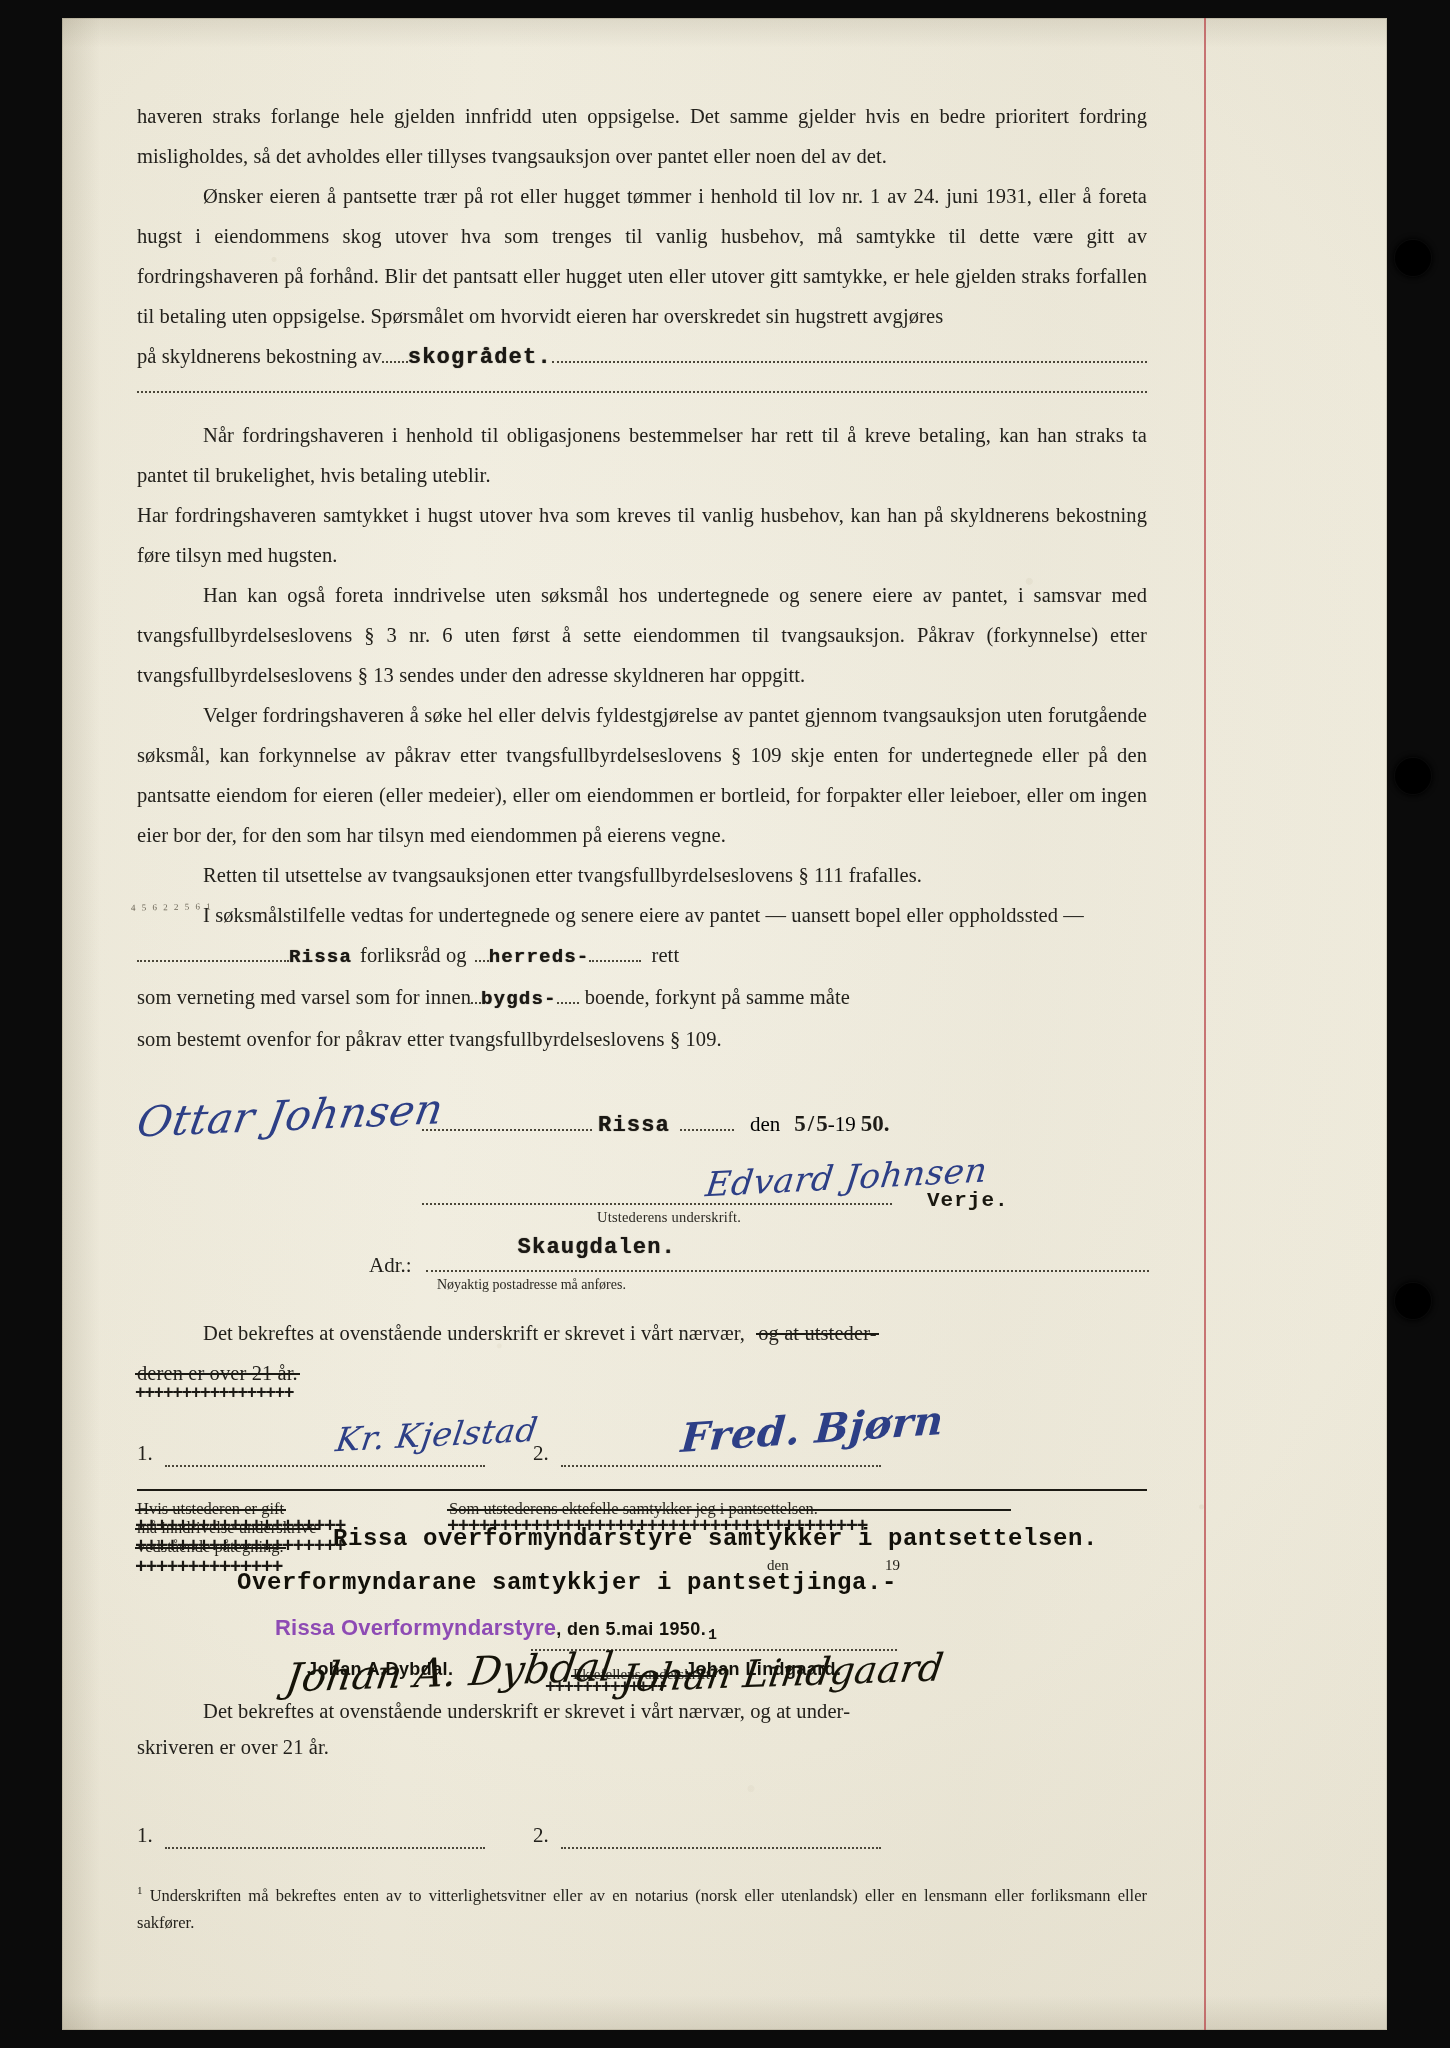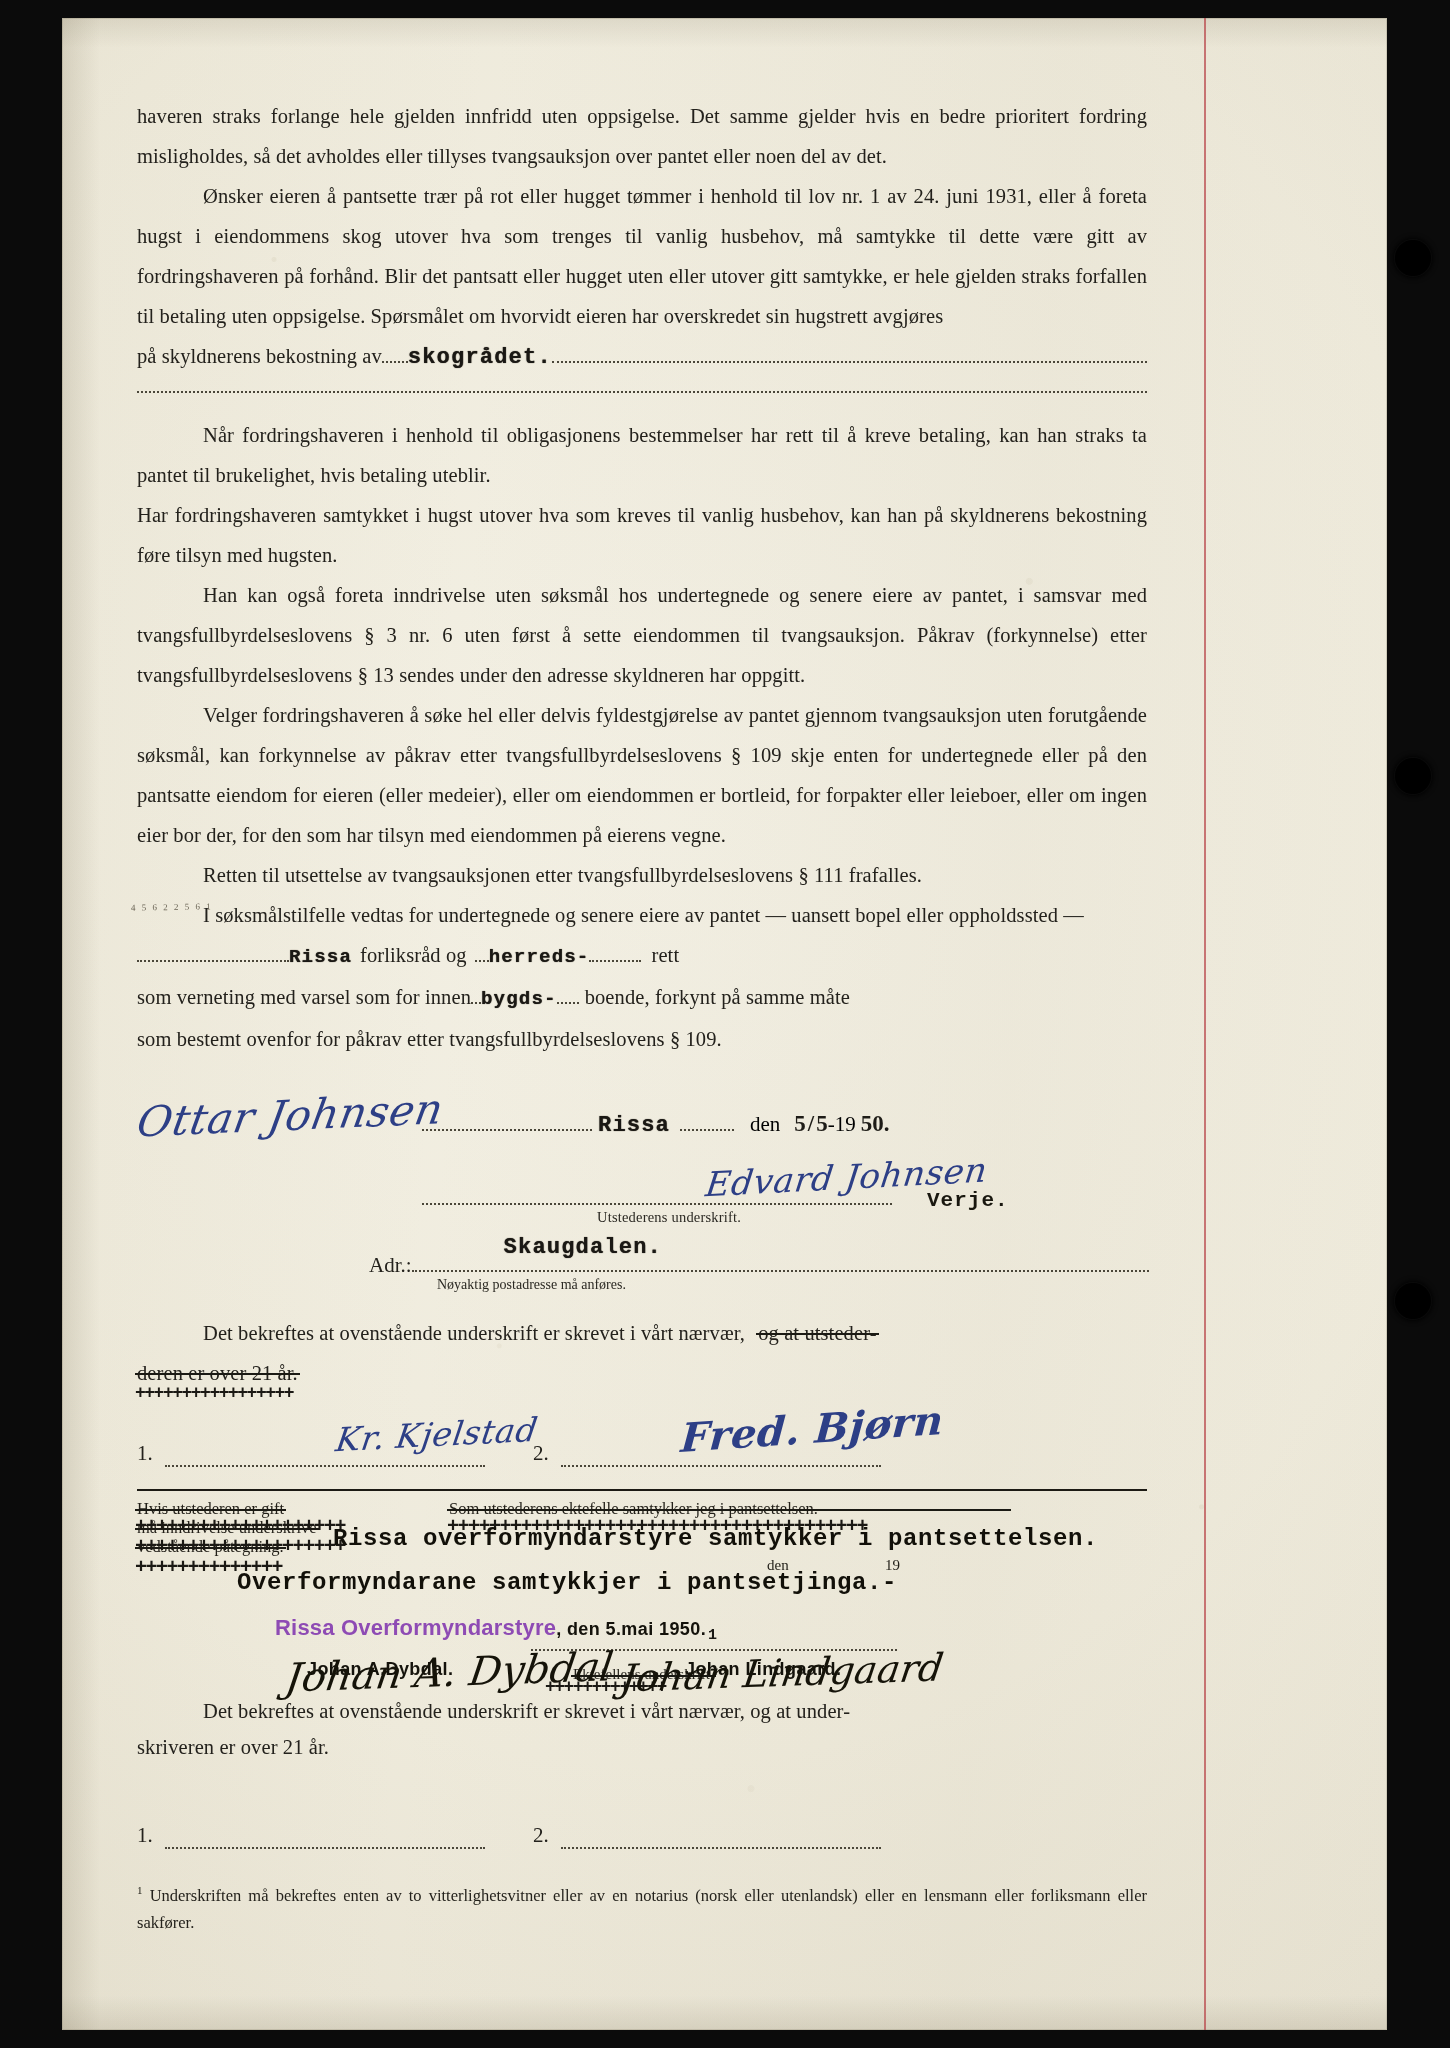--- a/index.html
+++ b/index.html
@@ -136,21 +136,21 @@
   .ut-rule{
     position:absolute; left:285px; top:118px; width:470px;
     border-bottom:2px dotted #4a4639;
   }
   .ut-cap{
     position:absolute; left:460px; top:124px;
     font-size:14.5px; color:#2a2822; letter-spacing:.2px;
   }
 
   .adr-row{ position:absolute; left:232px; top:168px; width:780px; display:flex; align-items:baseline;}
-  .adr-label{ font-size:21px; color:#23211c; }
+  .adr-label{ font-size:21px; color:#23211c; margin-right:14px;}
   .adr-dots{ flex:1 1 auto; border-bottom:2px dotted #4a4639; height:16px; position:relative;}
   .adr-val{ position:absolute; left:92px; top:-21px; }
   .adr-cap{ position:absolute; left:300px; top:192px; font-size:14px; color:#2a2822;}
 
   
   .confirm{ margin-top:18px; }
   .struck{ position:relative; }
   .struck::after{
     content:""; position:absolute; left:-2px; right:-2px; top:52%; height:2px;
     background:#1b1a14;

